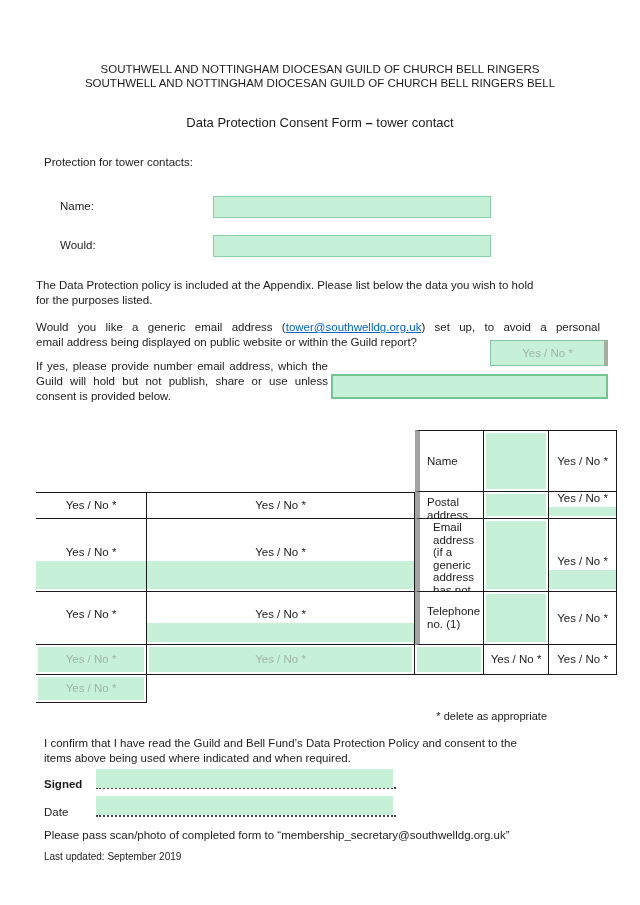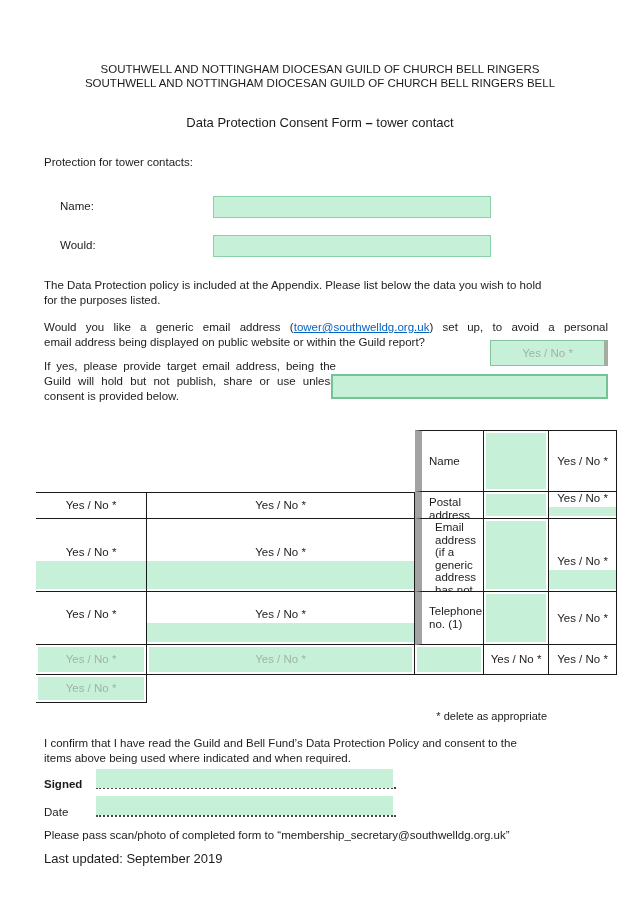--- a/index.html
+++ b/index.html
@@ -12,38 +12,38 @@
   .abs { position:absolute; }
   .center { text-align:center; }
   .hdr { top:62px; left:0; right:0; line-height:14px; }
   .title { top:115px; left:0; right:0; font-size:13px; }
   .title b { font-weight:bold; }
   .intro { top:156px; left:44px; }
   .fldlab { left:44px;margin-left:16px; }
   .gbox { background:#c6f1d8; border:1px solid #8ad0a9; }
   .namebox { left:213px; top:196px; width:278px; height:22px; }
   .towerbox { left:213px; top:235px; width:278px; height:22px; }
-  .para { left:44px; line-height:15px; }
+  .para { left:36px; line-height:15px; }
   .jline { text-align:justify; text-align-last:justify; }
   a.maillink { color:#0563c1; text-decoration:underline; }
   .yesno-box {
     left:490px; top:340px; width:118px; height:26px;
     background:#c6f1d8; border:1px solid #86c5a1; border-right:4px solid #a4ad9f;
     display:flex; align-items:center; justify-content:center;
     color:#9fb3a6;
   }
   .target-box { left:331px; top:374px; width:277px; height:25px;
     background:#c6f1d8; border:2px solid #74c493; }
   
   .tbl { left:36px; top:430px; display:grid;
     grid-template-columns:111px 268px 69px 65px 68px;
     grid-template-rows:62px 27px 73px 53px 30px 28px;
     line-height:13px; }
   .cell { border-right:1px solid #1a1a1a; border-bottom:1px solid #1a1a1a; overflow:hidden; }
-  .bl { border-left:7px solid #a3a3a3; }
+  .bl { border-left:5px solid #a3a3a3; }
   .bt { border-top:1px solid #1a1a1a; }
   .spacer { border:none; }
   .chead { grid-column:3 / 6; border-top:1px solid #1a1a1a; border-left:1px solid #1a1a1a;
            border-right:1px solid #1a1a1a; border-bottom:none; padding-top:4px; }
   .chead .ct { padding-left:8px; }
   .chead .cols { display:grid; grid-template-columns:69px 65px 68px; margin-top:10px; }
   .chead .cols div { padding-left:8px; line-height:13px; }
   .lab { padding:4px 6px 0 7px; }
   .lab-email { padding:2px 4px 0 13px; line-height:12.5px; }
   .lab-c { display:flex; align-items:center; padding-left:7px; }
@@ -60,21 +60,21 @@
     display:flex; align-items:center; justify-content:center; color:#9fb3a6; }
   
   .delnote { top:710px; right:93px; font-size:11px; }
   .confirm { top:736px; left:44px; line-height:15px; }
   .sigbox { left:96px; width:297px; height:19px; background:#c6f1d8; }
   .sigline { left:96px; width:300px; height:20px; border-bottom:2px dotted #474747; }
   .signed-box { top:769px; } .signed-line { top:769px; }
   .date-box { top:796px; } .date-line { top:797px; }
   .siglab { left:44px; }
   .passnote { top:829px; left:44px; }
-  .updated { top:851px; left:44px; font-size:13px; }
+  .updated { top:851px; left:44px; font-size:10px; }
 </style>
 </head>
 <body>
 
 <div class="page">
 
   <div class="abs hdr center">
     <div>SOUTHWELL AND NOTTINGHAM DIOCESAN GUILD OF CHURCH BELL RINGERS</div>
     <div>SOUTHWELL AND NOTTINGHAM DIOCESAN GUILD OF CHURCH BELL RINGERS BELL</div>
   </div>
@@ -98,21 +98,21 @@
   <div class="abs para" style="top:320px; width:564px;">
     <div class="jline"><span>Would you like a generic email address (</span><a href="#" class="maillink">tower@southwelldg.org.uk</a><span>) set up, to avoid a personal</span></div>
     <div>email address being displayed on public website or within the Guild report?</div>
   </div>
 
   <div class="abs yesno-box">
     <span>Yes / No *</span>
   </div>
 
   <div class="abs para" style="top:359px; width:292px;">
-    <div class="jline">If yes, please provide target email address, being the</div>
+    <div class="jline">If yes, please provide number email address, which the</div>
     <div class="jline">Guild will hold but not publish, share or use unless</div>
     <div>consent is provided below.</div>
   </div>
   <div class="abs target-box"></div>
 
   <div class="abs tbl">
 
     <div class="spacer"></div>
     <div class="spacer"></div>
 

